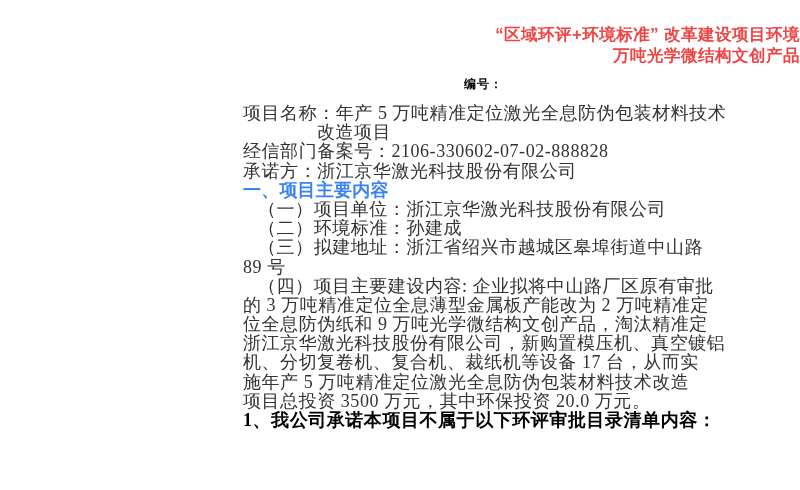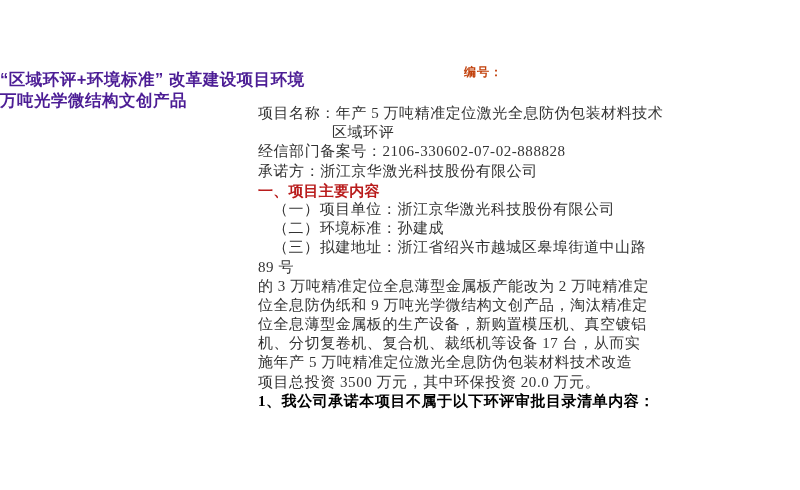--- a/index.html
+++ b/index.html
@@ -14,87 +14,86 @@
     background: #ffffff;
     overflow: hidden;
     font-family: "Liberation Serif", "DejaVu Serif", serif;
     color: #2e2e2e;
   }
   .doc-title {
     position: absolute;
     top: 24px;
     left: 0;
     width: 100%;
-    text-align: left;
+    text-align: right;
     font-family: "Liberation Sans", "DejaVu Sans", sans-serif;
     font-weight: bold;
     font-size: 16.5px;
     line-height: 20.5px;
-    color: #4c1d95;
+    color: #ef4444;
     letter-spacing: 0.5px;
-    margin-top: 45px;
   }
   .serial {
     position: absolute;
-    top: 64px;
+    top: 76px;
     left: 464px;
     font-size: 12px;
     font-weight: bold;
-    color: #c2410c;
+    color: #000000;
     letter-spacing: 1px;
   }
   .doc-body {
     position: absolute;
     top: 104px;
     left: 243px;
     width: 334px;
-    font-size: 15px;
+    font-size: 18px;
     line-height: 19.2px;
     letter-spacing: 0.55px;
     color: #333333;
-    margin-left: 15px;
   }
   .ln {
     height: 19.2px;
     white-space: nowrap;
   }
   .ln.indent  { padding-left: 15px; }
   .ln.wrap2   { padding-left: 74px; }
   .ln.h {
     font-family: "Liberation Sans", "DejaVu Sans", sans-serif;
     font-weight: bold;
-    color: #b91c1c;
+    color: #3b82f6;
     letter-spacing: 0.2px;
   }
   .ln.semib { font-weight: bold; color: #000000; }
 </style>
 </head>
 <body>
 
 <div class="page">
 
   <div class="doc-title">
     <div>“区域环评+环境标准” 改革建设项目环境</div>
     <div>万吨光学微结构文创产品</div>
   </div>
 
   <div class="serial">编号：</div>
 
   <div class="doc-body">
     <div class="ln">项目名称：年产 5 万吨精准定位激光全息防伪包装材料技术</div>
-    <div class="ln wrap2">区域环评</div>
+    <div class="ln wrap2">改造项目</div>
     <div class="ln">经信部门备案号：2106-330602-07-02-888828</div>
     <div class="ln">承诺方：浙江京华激光科技股份有限公司</div>
     <div class="ln h">一、项目主要内容</div>
     <div class="ln indent">（一）项目单位：浙江京华激光科技股份有限公司</div>
     <div class="ln indent">（二）环境标准：孙建成</div>
     <div class="ln indent">（三）拟建地址：浙江省绍兴市越城区皋埠街道中山路</div>
     <div class="ln">89 号</div>
+    <div class="ln indent">（四）项目主要建设内容: 企业拟将中山路厂区原有审批</div>
     <div class="ln">的 3 万吨精准定位全息薄型金属板产能改为 2 万吨精准定</div>
     <div class="ln">位全息防伪纸和 9 万吨光学微结构文创产品，淘汰精准定</div>
-    <div class="ln">位全息薄型金属板的生产设备，新购置模压机、真空镀铝</div>
+    <div class="ln">浙江京华激光科技股份有限公司，新购置模压机、真空镀铝</div>
     <div class="ln">机、分切复卷机、复合机、裁纸机等设备 17 台，从而实</div>
     <div class="ln">施年产 5 万吨精准定位激光全息防伪包装材料技术改造</div>
     <div class="ln">项目总投资 3500 万元，其中环保投资 20.0 万元。</div>
     <div class="ln semib">1、我公司承诺本项目不属于以下环评审批目录清单内容：</div>
   </div>
 
 </div>
 
 </body></html>

